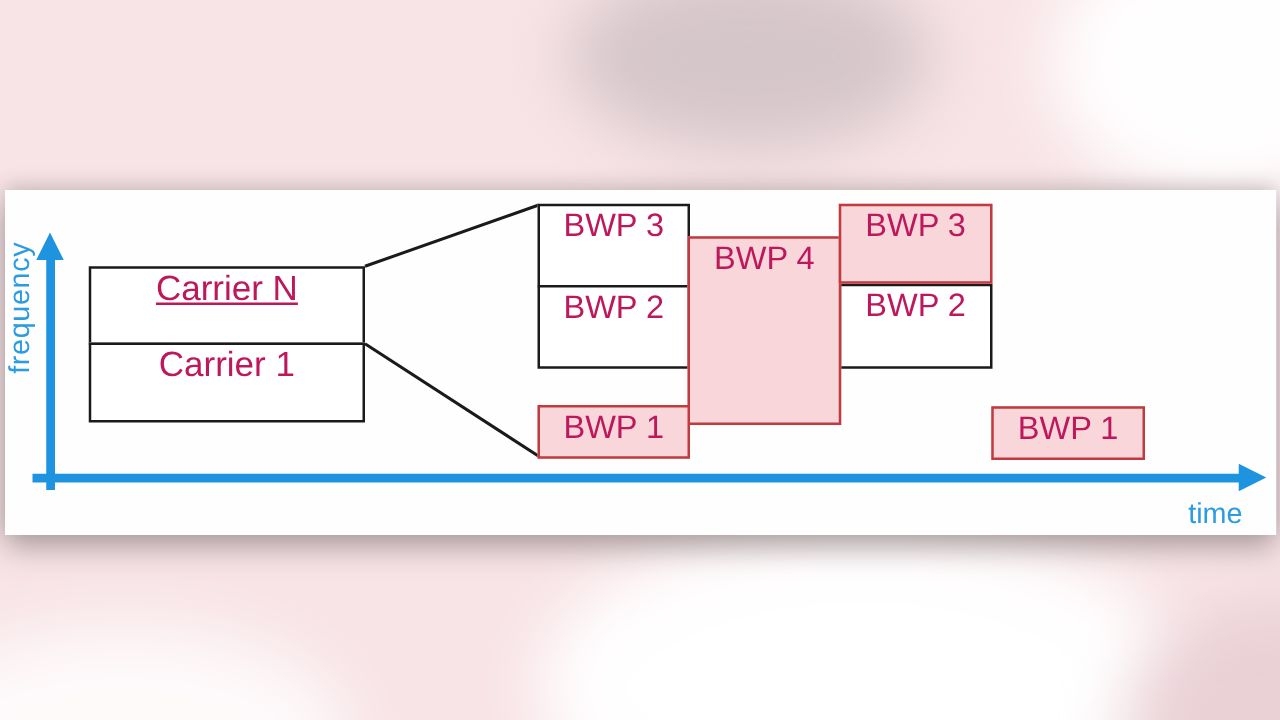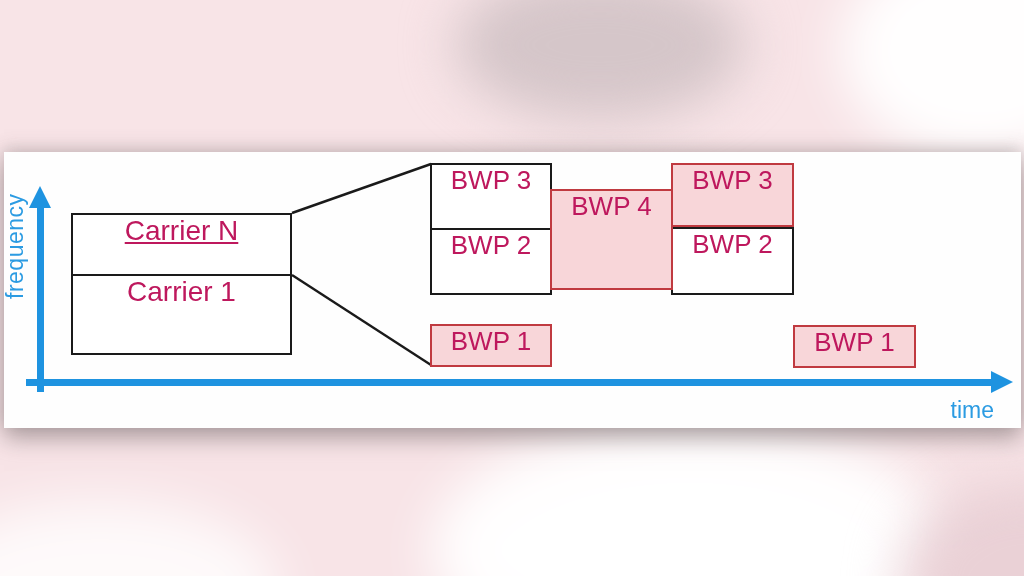--- a/index.html
+++ b/index.html
@@ -56,24 +56,24 @@
   .box {
     position: absolute; box-sizing: border-box;
     display: flex; align-items: flex-start; justify-content: center;
     color: #be185d; background: #ffffff; border: 2px solid #1a1a1a;
   }
   .carrier { font-size: 28px; }
   .bwp     { font-size: 26px; }
   .pink    { background: #f8d6d9; border-color: #c03a40; }
 
   .carrier-n   { left: 71px;  top: 213px; width: 221px; height: 63px; text-decoration: underline; }
-  .carrier-1   { left: 71px;  top: 274px; width: 221px; height: 81px; }
+  .carrier-1   { left: 71px;  top: 274px; width: 221px; height: 64px; }
   .bwp3-left   { left: 430px; top: 163px; width: 122px; height: 67px; }
   .bwp2-left   { left: 430px; top: 228px; width: 122px; height: 67px; }
-  .bwp4        { left: 550px; top: 189px; width: 123px; height: 101px; z-index: 3; }
+  .bwp4        { left: 550px; top: 189px; width: 123px; height: 151px; z-index: 3; }
   .bwp3-right  { left: 671px; top: 163px; width: 123px; height: 64px; z-index: 4; }
   .bwp2-right  { left: 671px; top: 227px; width: 123px; height: 68px; }
   .bwp1-left   { left: 430px; top: 324px; width: 122px; height: 43px; z-index: 4; }
   .bwp1-right  { left: 793px; top: 325px; width: 123px; height: 43px; }
 </style>
 </head>
 <body>
 
 <div class="stage">
 

